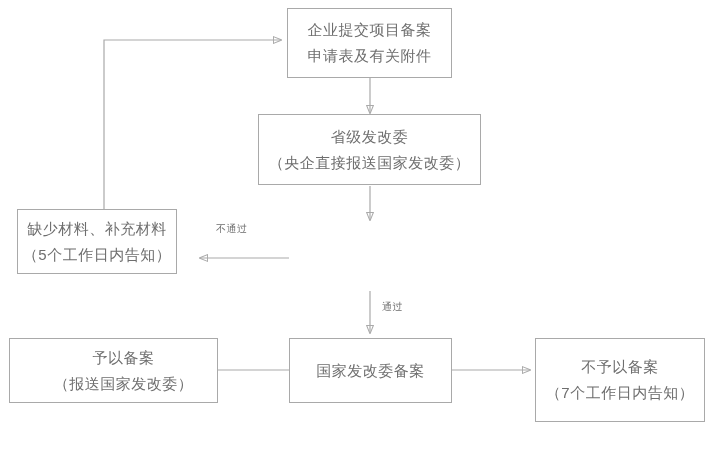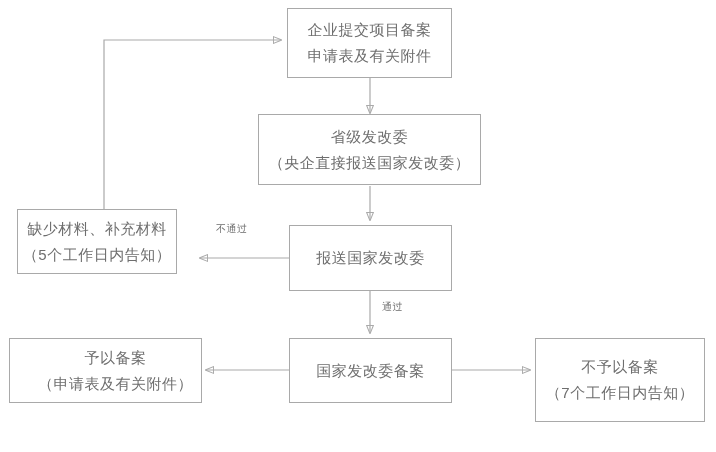--- a/index.html
+++ b/index.html
@@ -91,27 +91,24 @@
   <div class="node" style="left:258px; top:114px; width:223px; height:71px;">
     <span>省级发改委</span>
     <span class="line2">（央企直接报送国家发改委）</span>
   </div>
 
   <div class="node" style="left:9px; top:209px; width:160px; height:65px;margin-left:8px;">
     <span>缺少材料、补充材料</span>
     <span class="line2">（5个工作日内告知）</span>
   </div>
 
-  <div class="node" style="left:289px; top:225px; width:163px; height:66px;">
-    <span>报送国家发改委</span>
-  </div>
 
-  <div class="node" style="left:9px; top:338px; width:193px; height:65px;padding-left:20px;">
+  <div class="node" style="left:9px; top:338px; width:209px; height:65px;padding-left:20px;">
     <span>予以备案</span>
-    <span class="line2">（申请表及有关附件）</span>
+    <span class="line2">（报送国家发改委）</span>
   </div>
 
   <div class="node" style="left:289px; top:338px; width:163px; height:65px;justify-content:center;">
     <span>国家发改委备案</span>
   </div>
 
   <div class="node" style="left:535px; top:338px; width:170px; height:84px;">
     <span>不予以备案</span>
     <span class="line2">（7个工作日内告知）</span>
   </div>

